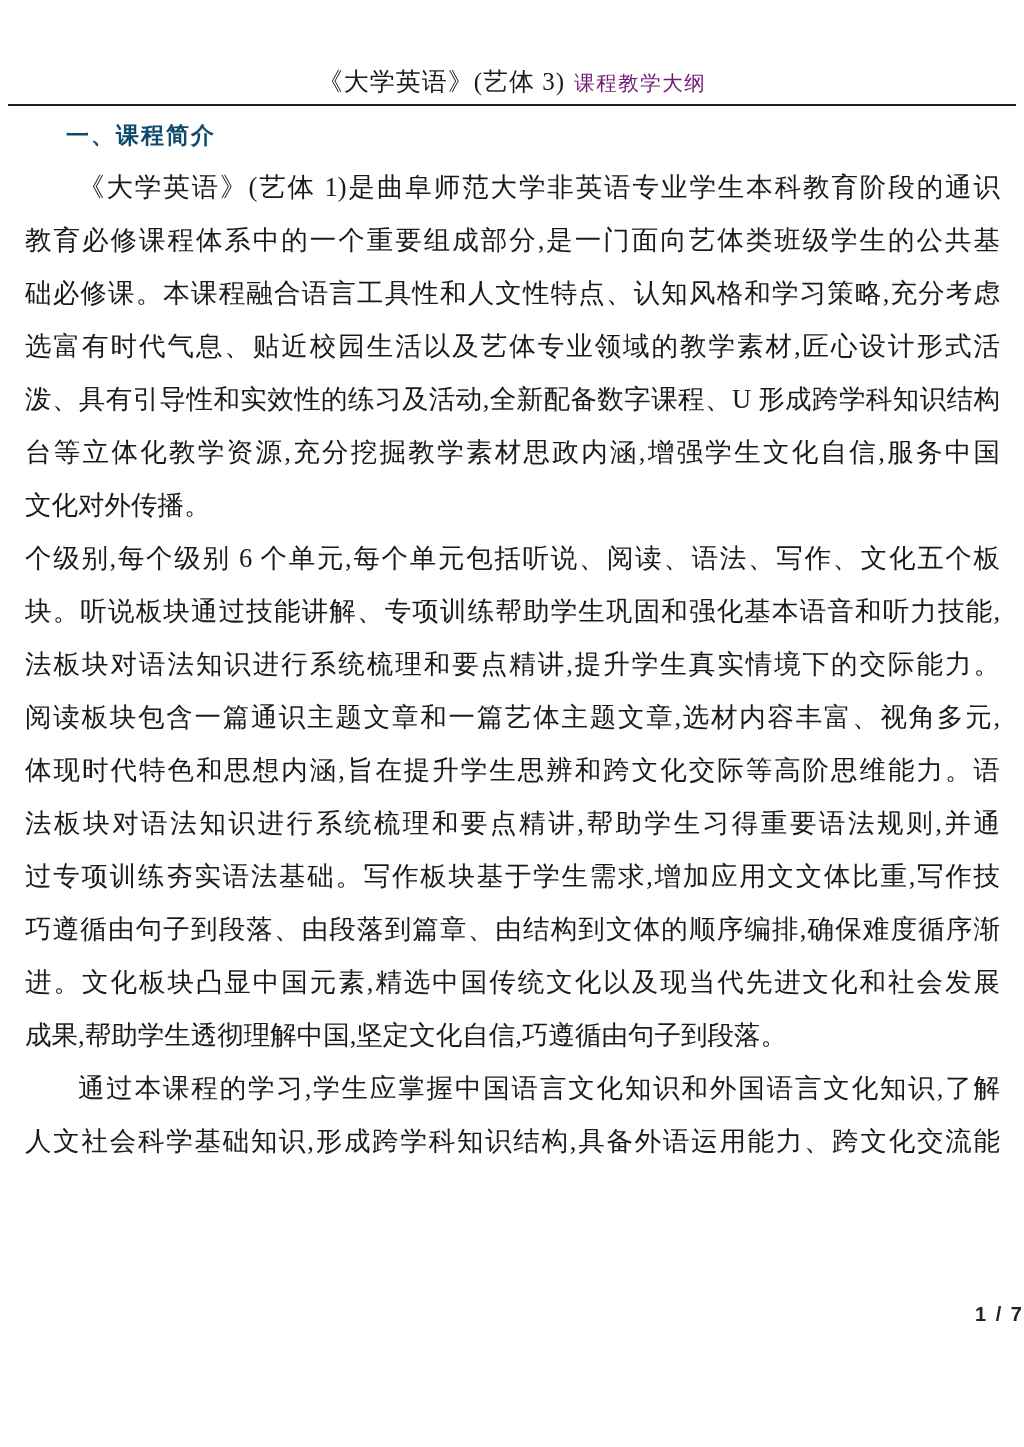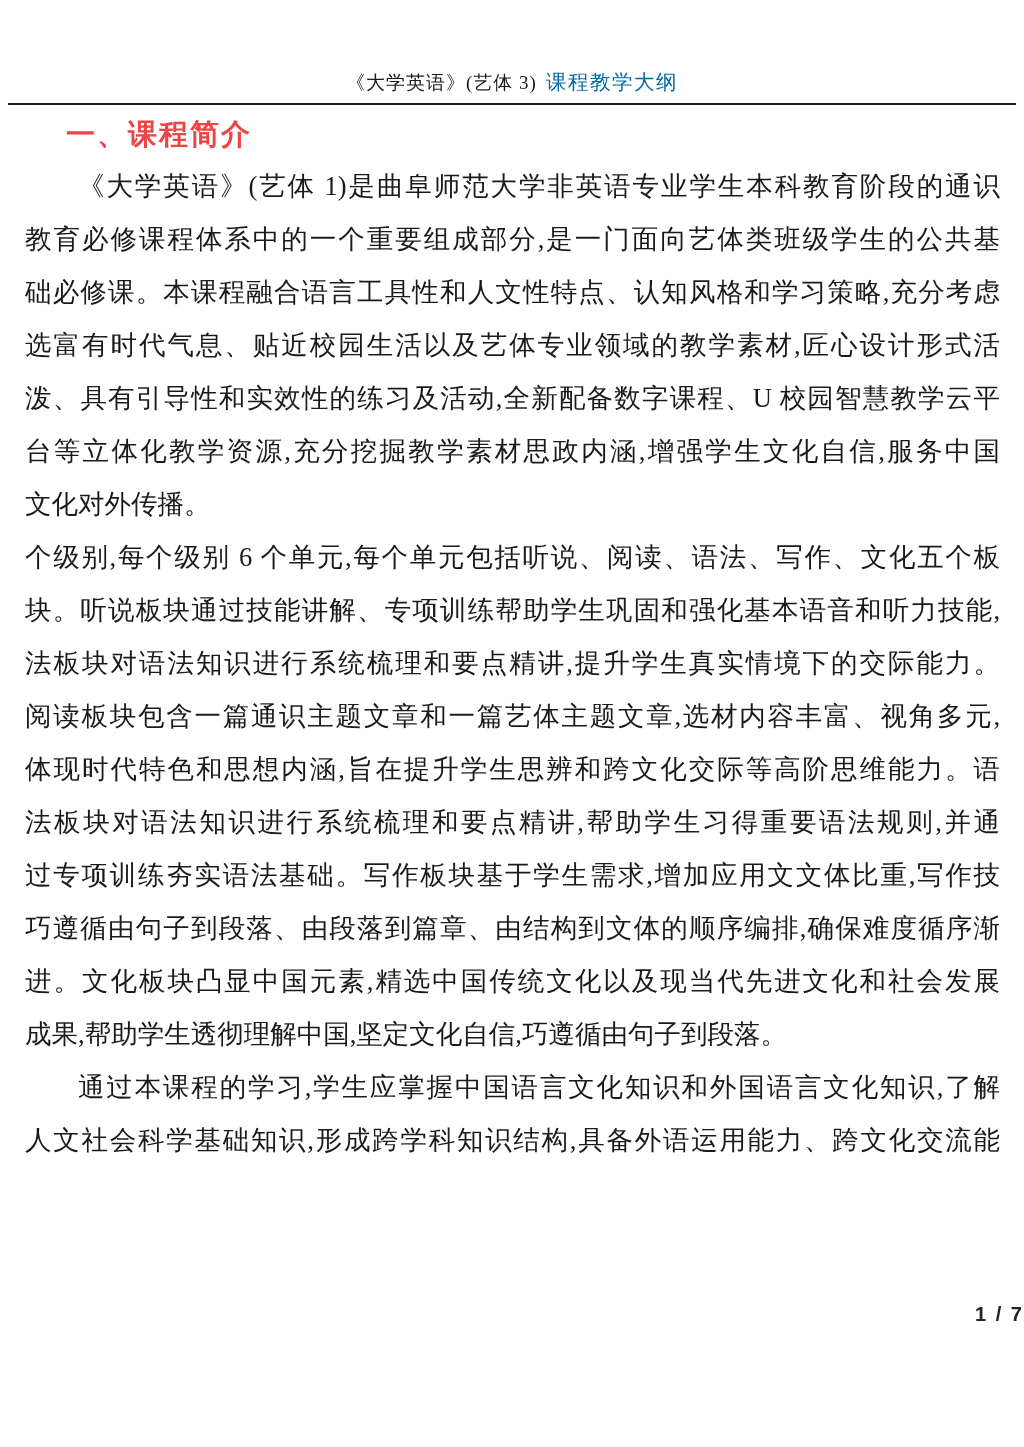--- a/index.html
+++ b/index.html
@@ -20,46 +20,46 @@
     height: 1447px;
     background: #ffffff;
   }
   .doc-header {
     padding-top: 68px;
     text-align: center;
     white-space: nowrap;
     line-height: 28px;
   }
   .ht-main {
-    font-size: 19px;
+    font-size: 25px;
     letter-spacing: 1px;
   }
   .ht-sub {
     font-family: "Liberation Sans", "DejaVu Sans", sans-serif;
     font-size: 20.5px;
     margin-left: 5px;
     letter-spacing: 1.5px;
-    color: #0369a1;
+    color: #701a75;
   }
   .rule {
     margin: 5px 8px 0 8px;
     border-top: 2.5px solid #1f1f1f;
     height: 0;
   }
   .doc-body {
     padding: 0 24px 0 25px;
   }
   .heading {
     font-family: "Liberation Sans", "DejaVu Sans", sans-serif;
     font-weight: bold;
-    font-size: 29px;
+    font-size: 23px;
     line-height: 36px;
     margin: 11px 0 0 41px;
     letter-spacing: 2px;
-    color: #ef4444;
+    color: #0c4a6e;
   }
   .paras {
     margin-top: 8px;
   }
   .para {
     font-size: 26.5px;
     line-height: 53px;
   }
   .line {
     height: 53px;
@@ -101,21 +101,21 @@
 
   <main class="doc-body">
     <h1 class="heading">一、课程简介</h1>
 
     <div class="paras" id="paras">
         <div class="para">
           <div class="line first">《大学英语》(艺体 1)是曲阜师范大学非英语专业学生本科教育阶段的通识</div>
           <div class="line">教育必修课程体系中的一个重要组成部分,是一门面向艺体类班级学生的公共基</div>
           <div class="line">础必修课。本课程融合语言工具性和人文性特点、认知风格和学习策略,充分考虑</div>
           <div class="line">选富有时代气息、贴近校园生活以及艺体专业领域的教学素材,匠心设计形式活</div>
-          <div class="line">泼、具有引导性和实效性的练习及活动,全新配备数字课程、U 校园智慧教学云平</div>
+          <div class="line">泼、具有引导性和实效性的练习及活动,全新配备数字课程、U 形成跨学科知识结构</div>
           <div class="line">台等立体化教学资源,充分挖掘教学素材思政内涵,增强学生文化自信,服务中国</div>
           <div class="line plain-last">文化对外传播。</div>
         </div>
         <div class="para">
           <div class="line">个级别,每个级别 6 个单元,每个单元包括听说、阅读、语法、写作、文化五个板</div>
           <div class="line">块。听说板块通过技能讲解、专项训练帮助学生巩固和强化基本语音和听力技能,</div>
           <div class="line">法板块对语法知识进行系统梳理和要点精讲,提升学生真实情境下的交际能力。</div>
           <div class="line">阅读板块包含一篇通识主题文章和一篇艺体主题文章,选材内容丰富、视角多元,</div>
           <div class="line">体现时代特色和思想内涵,旨在提升学生思辨和跨文化交际等高阶思维能力。语</div>
           <div class="line">法板块对语法知识进行系统梳理和要点精讲,帮助学生习得重要语法规则,并通</div>

